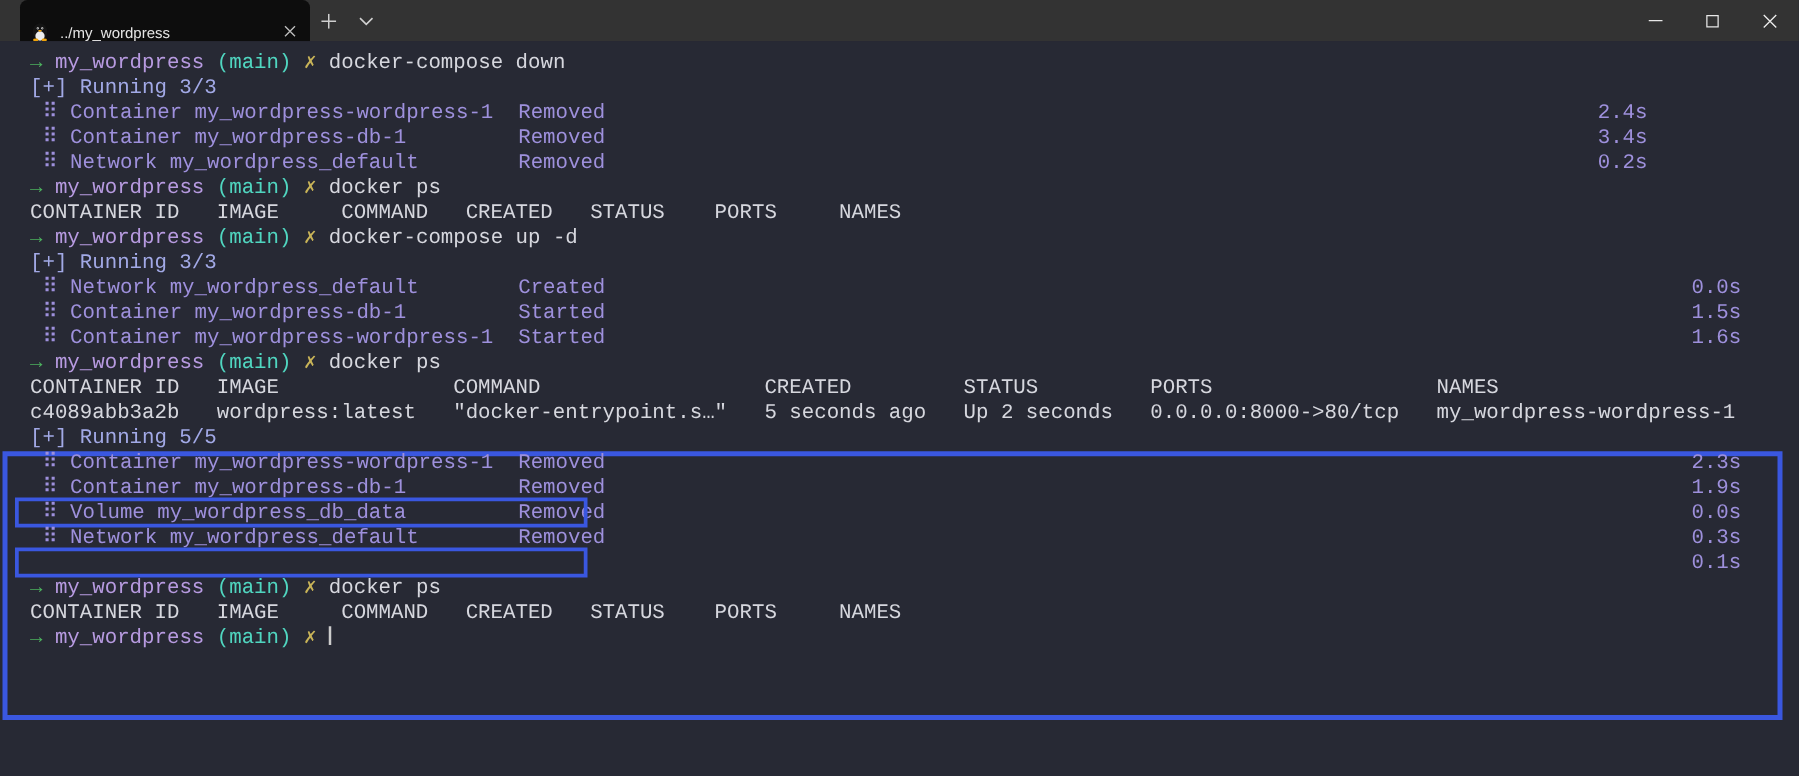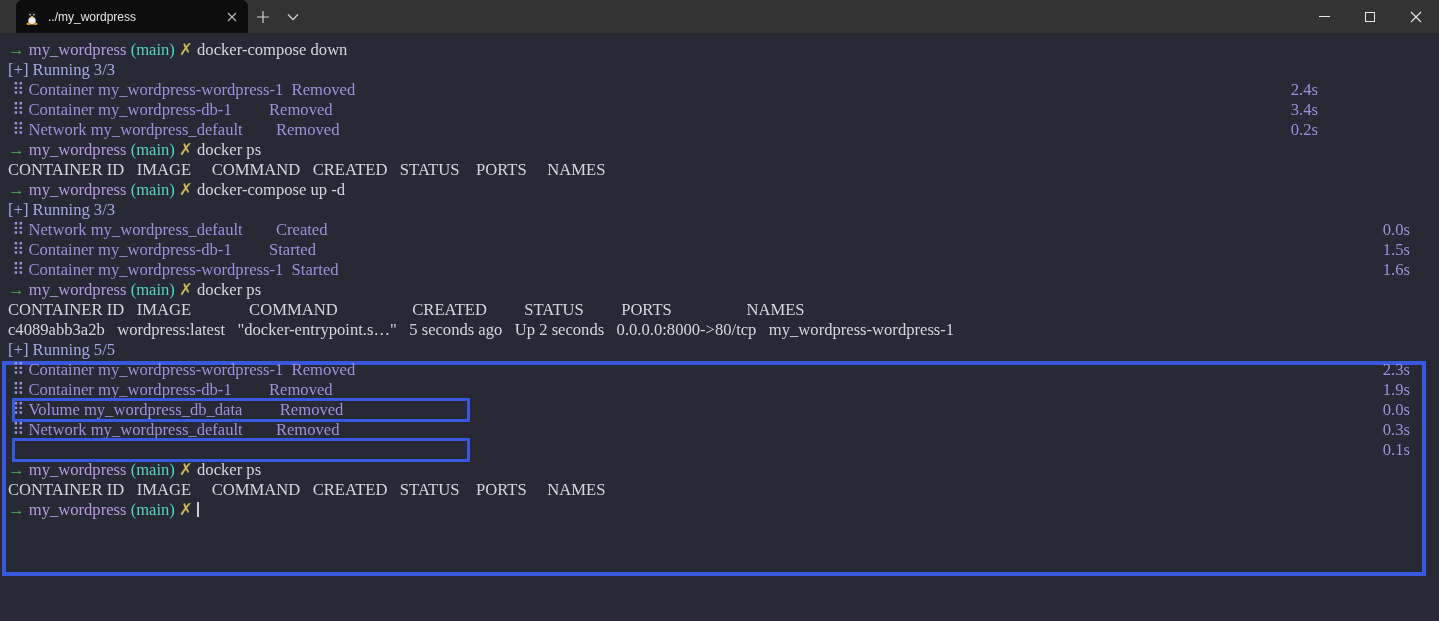--- a/index.html
+++ b/index.html
@@ -4,49 +4,49 @@
 <style>
   :root { }
   * { box-sizing: border-box; }
   html, body { margin:0; padding:0; width:1439px; height:621px; overflow:hidden;
                background:var(--bg); font-family:"Liberation Sans", sans-serif; }
 
   
   .titlebar { position:absolute; top:0; left:0; width:1439px; height:33px;
               background:var(--titlebar); display:flex; align-items:stretch; }
   .tab { margin-left:16px; width:232px; background:var(--tab_bg);
-         border-radius:6px 6px 0 0; display:flex; align-items:center;
+         border-radius:6px 6px 0 0; display:flex; align-items:flex-end;
          padding:0 8px; color:var(--tab_text); font-size:12px; }
   .tab .tux { width:16px; height:16px; margin-right:8px; flex:0 0 auto; }
   .tab .tab-label { flex:1 1 auto; white-space:nowrap; overflow:hidden; }
   .tab .tab-close { width:16px; height:16px; display:flex; align-items:center;
                     justify-content:center; color:#bbb; cursor:default; }
   .tabbar-btn { width:30px; height:33px; display:flex; align-items:center;
                 justify-content:center; color:#cfcfcf; }
   .win-controls { margin-left:auto; display:flex; }
   .win-btn { width:46px; height:33px; display:flex; align-items:center; justify-content:center; }
   .glyph-min { width:11px; height:1px; background:#e8e8e8; }
   .glyph-max { width:10px; height:10px; border:1px solid #e8e8e8; }
 
   
   .term { position:absolute; top:33px; left:0; width:1439px; height:588px;
           background:var(--bg); padding-top:7px; overflow:hidden; cursor:text; }
-  .line { position:relative; height:20px; line-height:20px; padding-left:8px;
-          white-space:pre; font-family:Liberation Serif, serif;
+  .line { position:relative; height:20px; line-height:20px; padding-left:24px;
+          white-space:pre; font-family:Liberation Mono, monospace;
           font-size:16.6px; color:var(--text); }
   .seg.plain   { color:var(--text); }
   .seg.green   { color:var(--green); }
   .seg.lilac   { color:var(--lilac); }
   .seg.teal    { color:var(--teal); }
   .seg.yellow  { color:var(--yellow); }
   .seg.purple  { color:var(--purple); }
   .seg.running { color:var(--running);margin-top:48px; }
   .time { position:absolute; top:0; color:var(--purple); }
   .time.far  { right:121px; }
-  .time.near { right:29px; }
+  .time.near { right:46px; }
   .cursor { display:inline-block; width:2px; height:15px; background:var(--cursor);
             vertical-align:-2px; }
 
   
   .outer-box { position:absolute; left:2px; top:328px; width:1424px; height:215px;
                border:4px solid var(--blue); pointer-events:none; }
   .inner-box { position:absolute; left:12px; top:-2px; width:458px; height:24px;
                border:3px solid var(--blue); pointer-events:none; }
 </style>
 </head>

